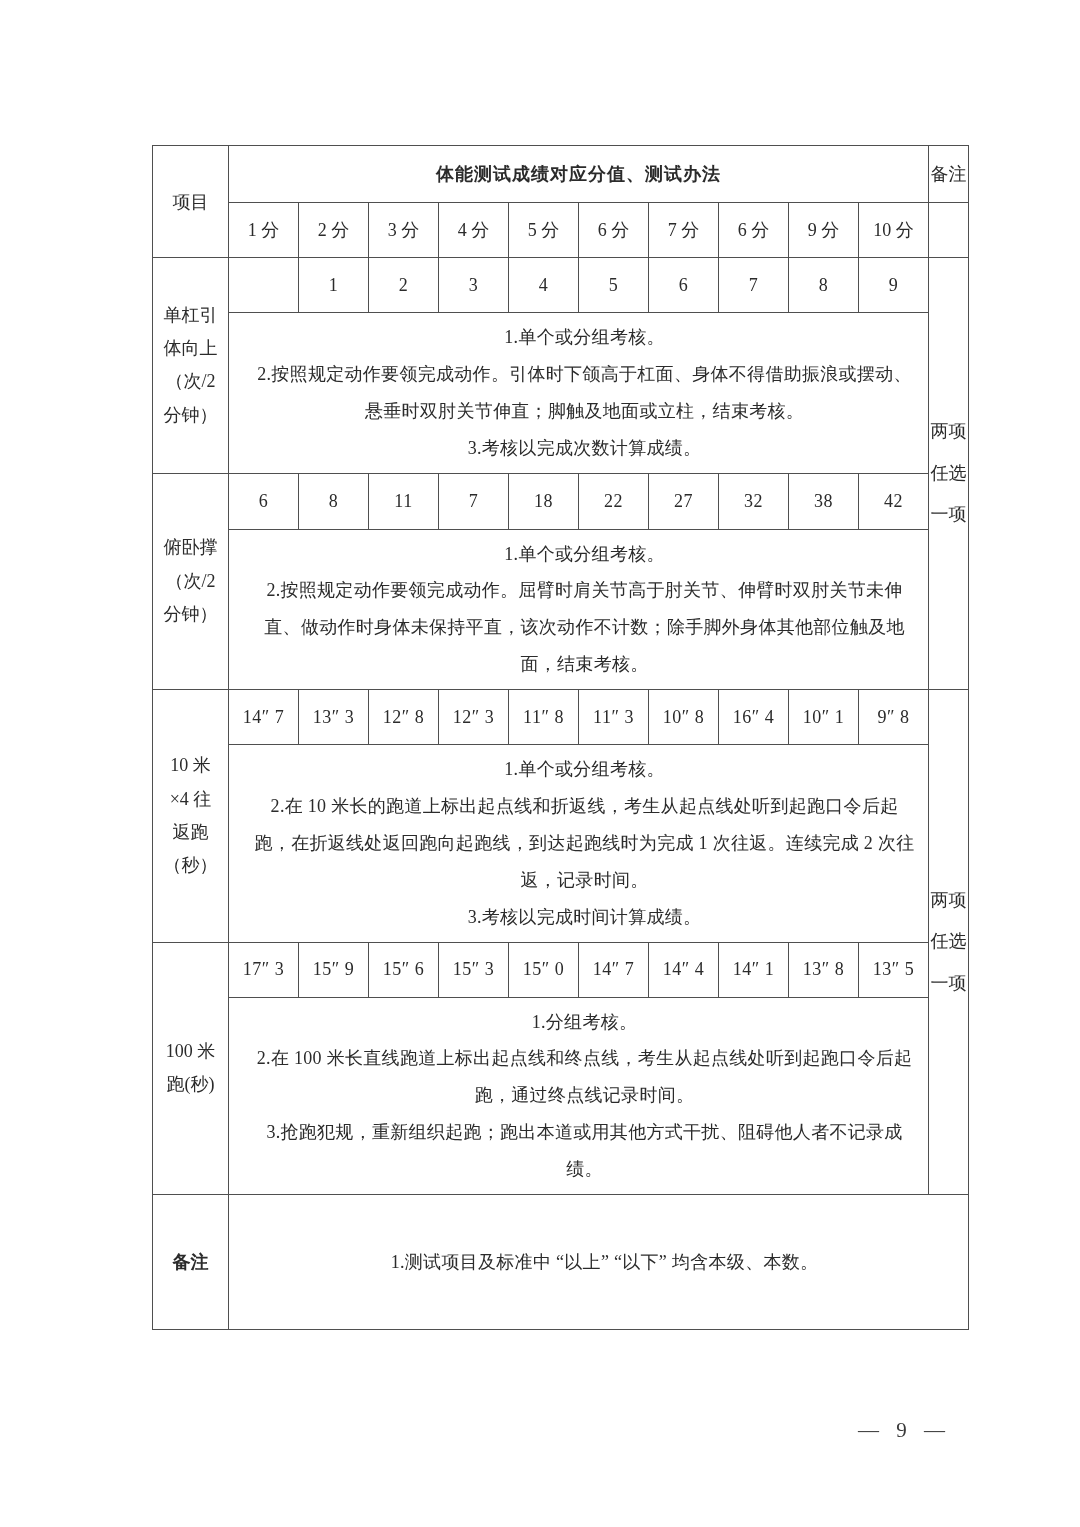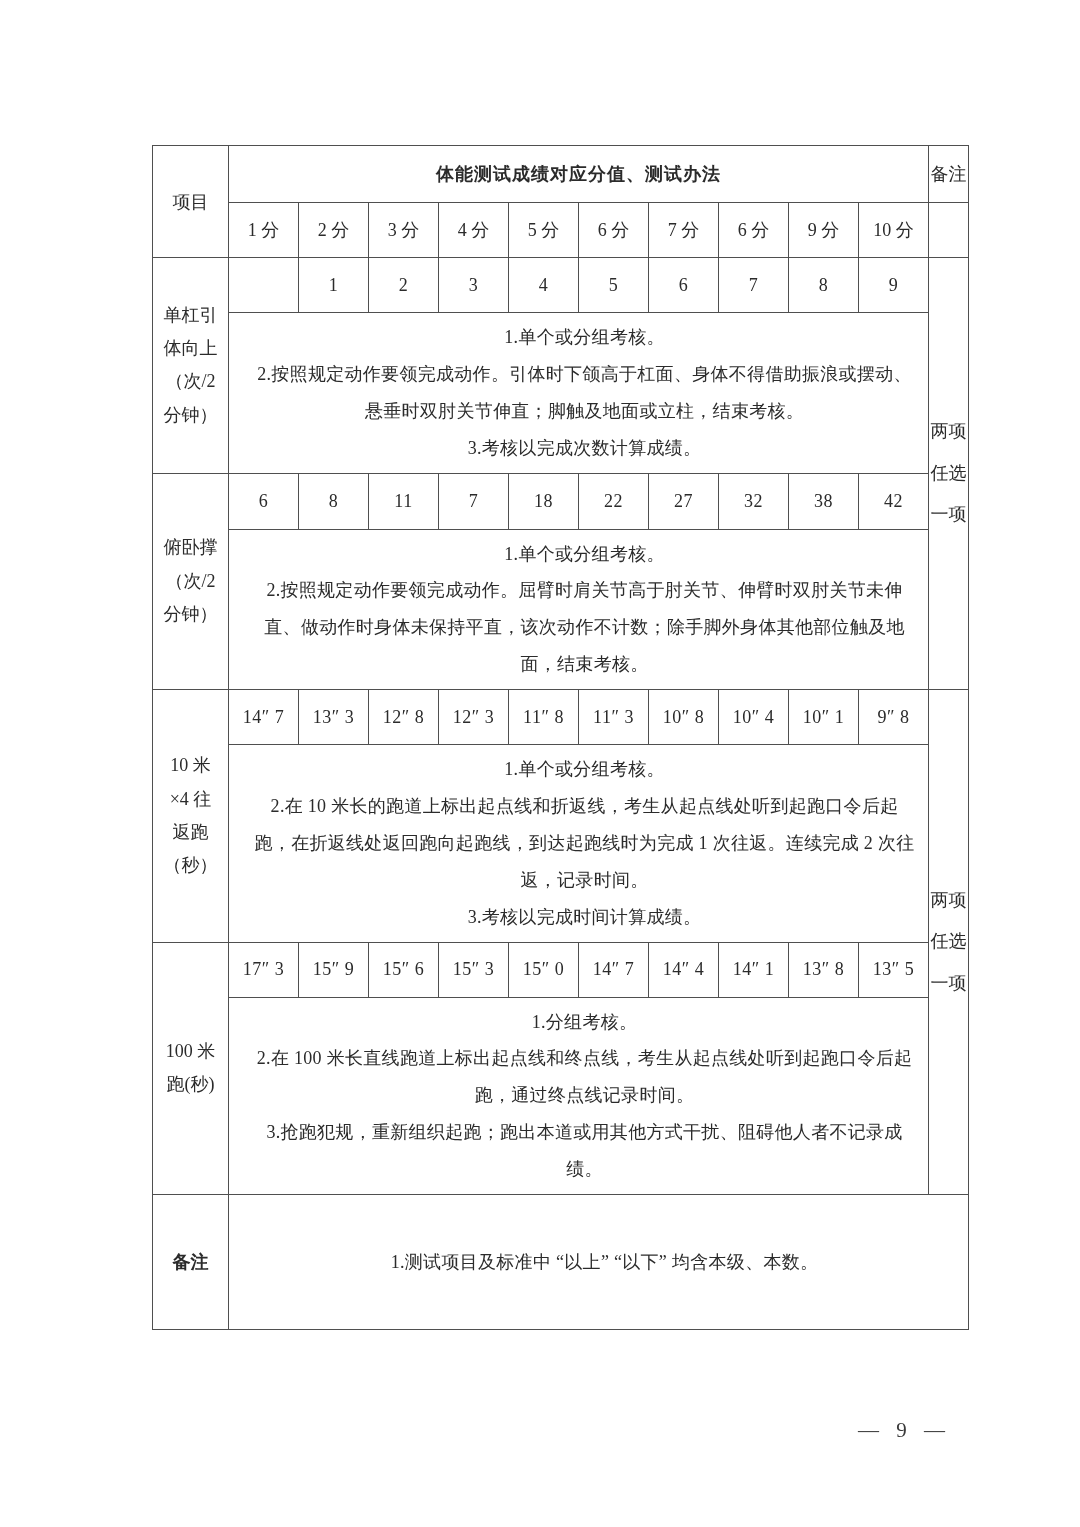--- a/index.html
+++ b/index.html
@@ -191,21 +191,21 @@
 ×4 往
 返跑
 （秒）</td>
         <td class="val">14″ 7</td>
         <td class="val">13″ 3</td>
         <td class="val">12″ 8</td>
         <td class="val">12″ 3</td>
         <td class="val">11″ 8</td>
         <td class="val">11″ 3</td>
         <td class="val">10″ 8</td>
-        <td class="val">10″ 4</td>
+        <td class="val">16″ 4</td>
         <td class="val">10″ 1</td>
         <td class="val">9″ 8</td>
         <td class="vstack sel" rowspan="4">两项任选一项</td>
       </tr>
       <tr class="r-notes-c">
         <td class="notes" colspan="10">1.单个或分组考核。
 2.在 10 米长的跑道上标出起点线和折返线，考生从起点线处听到起跑口令后起跑，在折返线处返回跑向起跑线，到达起跑线时为完成 1 次往返。连续完成 2 次往返，记录时间。
 3.考核以完成时间计算成绩。</td>
       </tr>
 

